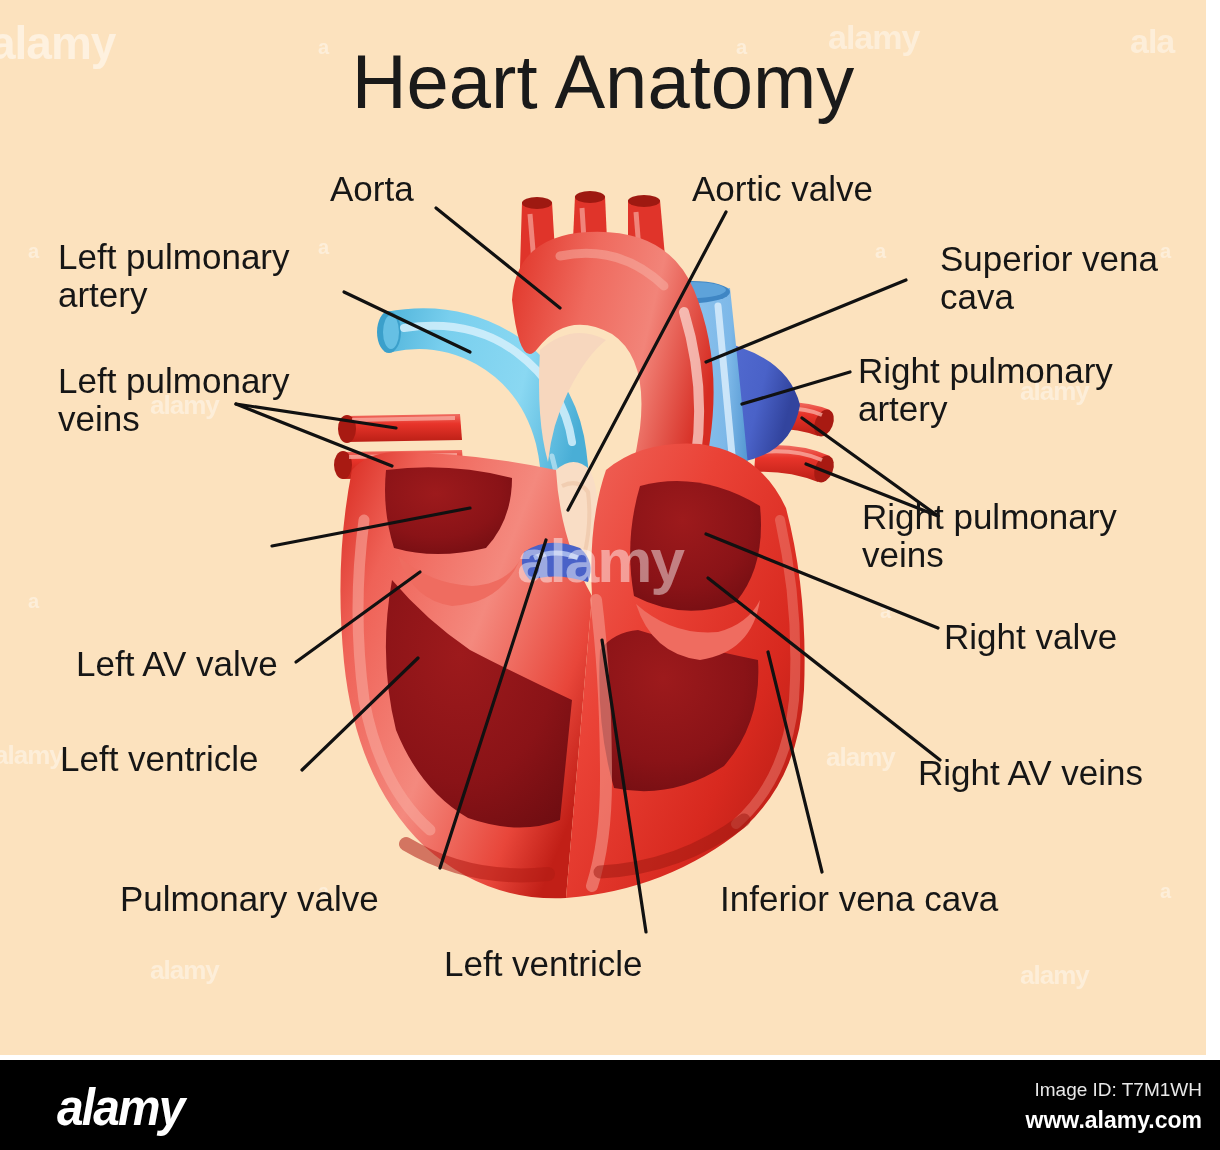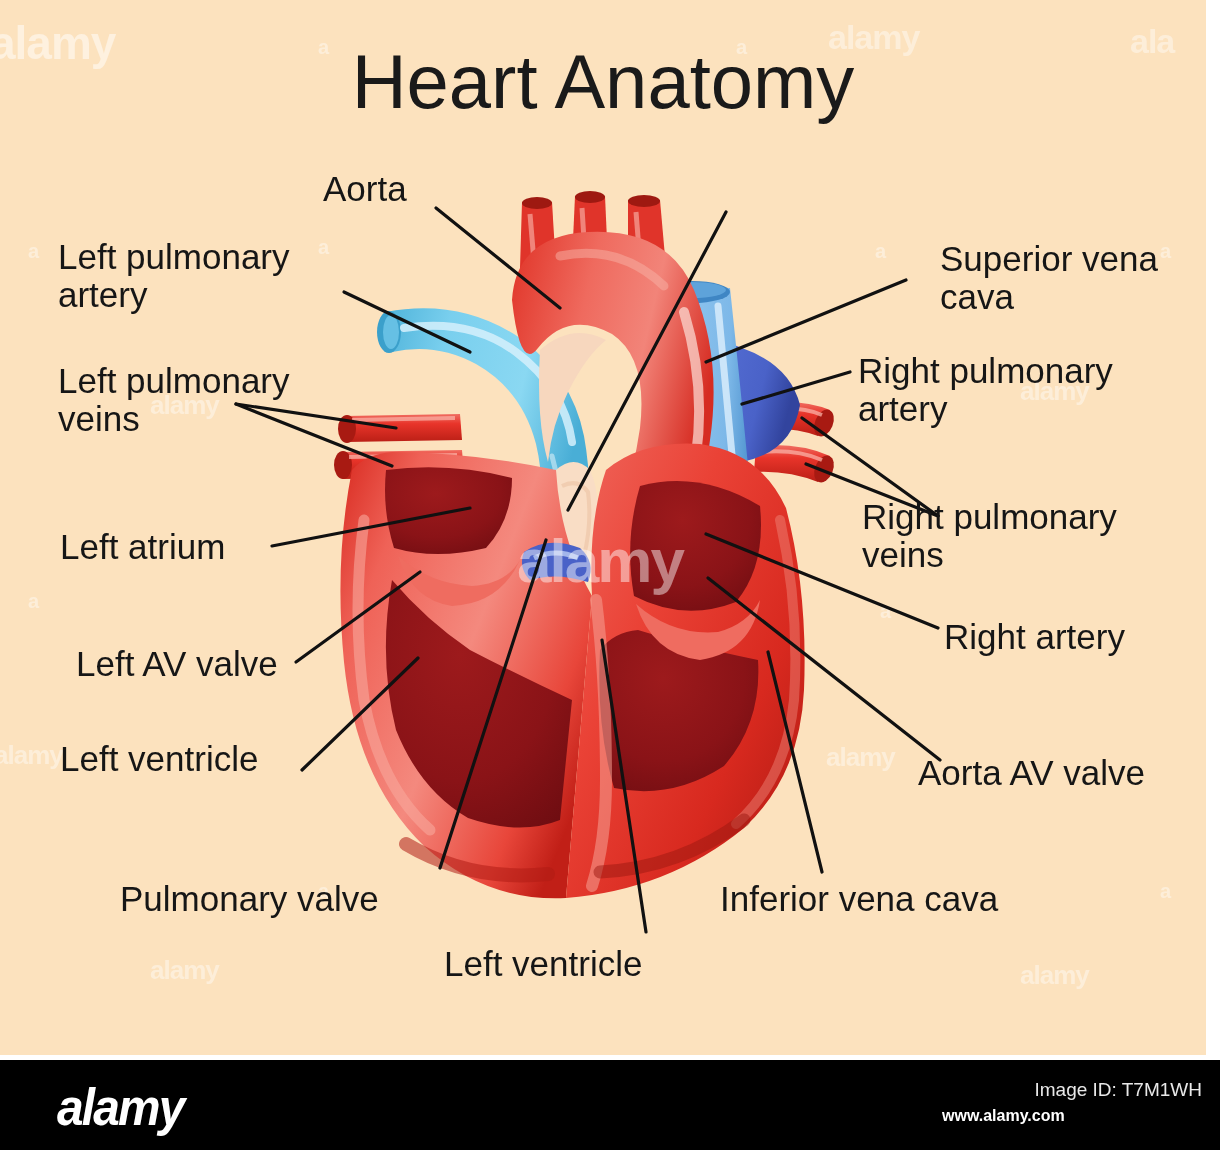--- a/index.html
+++ b/index.html
@@ -115,21 +115,22 @@
     width: 260px;
     text-align: right;
     font-size: 19px;
     color: #e8e8e8;
   }
   #footer-url {
     position: absolute;
     right: 18px;
     top: 47px;
     width: 260px;
-    font-size: 16px;
+    text-align: right;
+    font-size: 23px;
     font-weight: 700;
     color: #ffffff;
   }
   .white-strip-r {
     position: absolute;
     left: 1206px; top: 0;
     width: 14px; height: 1060px;
     background: #ffffff;
   }
   .white-strip-b {
@@ -367,47 +368,47 @@
         <line x1="440" y1="868" x2="546" y2="540"></line>
 
         <line x1="646" y1="932" x2="602" y2="640"></line>
 
         <line x1="822" y1="872" x2="768" y2="652"></line>
       </g>
     </svg>
 
     <div id="title">Heart Anatomy</div>
 
-    <div class="label" style="left:323px; top:170px;">Aorta</div>
-
+    <div class="label" style="left:330px; top:170px;">Aorta</div>
+
+    <div class="label" style="left:692px; top:170px;">Aortic valve</div>
 
     <div class="label" style="left:58px;  top:238px;">Left pulmonary
 artery</div>
 
     <div class="label" style="left:58px;  top:362px;">Left pulmonary
 veins</div>
 
-    <div class="label" style="left:60px;  top:528px;">Left atrium</div>
 
     <div class="label" style="left:76px;  top:645px;">Left AV valve</div>
 
     <div class="label" style="left:60px;  top:740px;">Left ventricle</div>
 
     <div class="label r" style="left:920px; top:240px;margin-left:20px;">Superior vena
 cava</div>
 
     <div class="label r" style="left:858px; top:352px;">Right pulmonary
 artery</div>
 
     <div class="label r" style="left:862px; top:498px;">Right pulmonary
 veins</div>
 
-    <div class="label r" style="left:944px; top:618px;">Right artery</div>
-
-    <div class="label r" style="left:918px; top:754px;">Aorta AV valve</div>
+    <div class="label r" style="left:944px; top:618px;">Right valve</div>
+
+    <div class="label r" style="left:918px; top:754px;">Right AV veins</div>
 
     <div class="label" style="left:120px; top:880px;text-align:center;">Pulmonary valve</div>
 
     <div class="label" style="left:444px; top:945px;">Left ventricle</div>
 
     <div class="label" style="left:720px; top:880px;">Inferior vena cava</div>
 
   </div>
 
   <div class="white-strip-r"></div>

